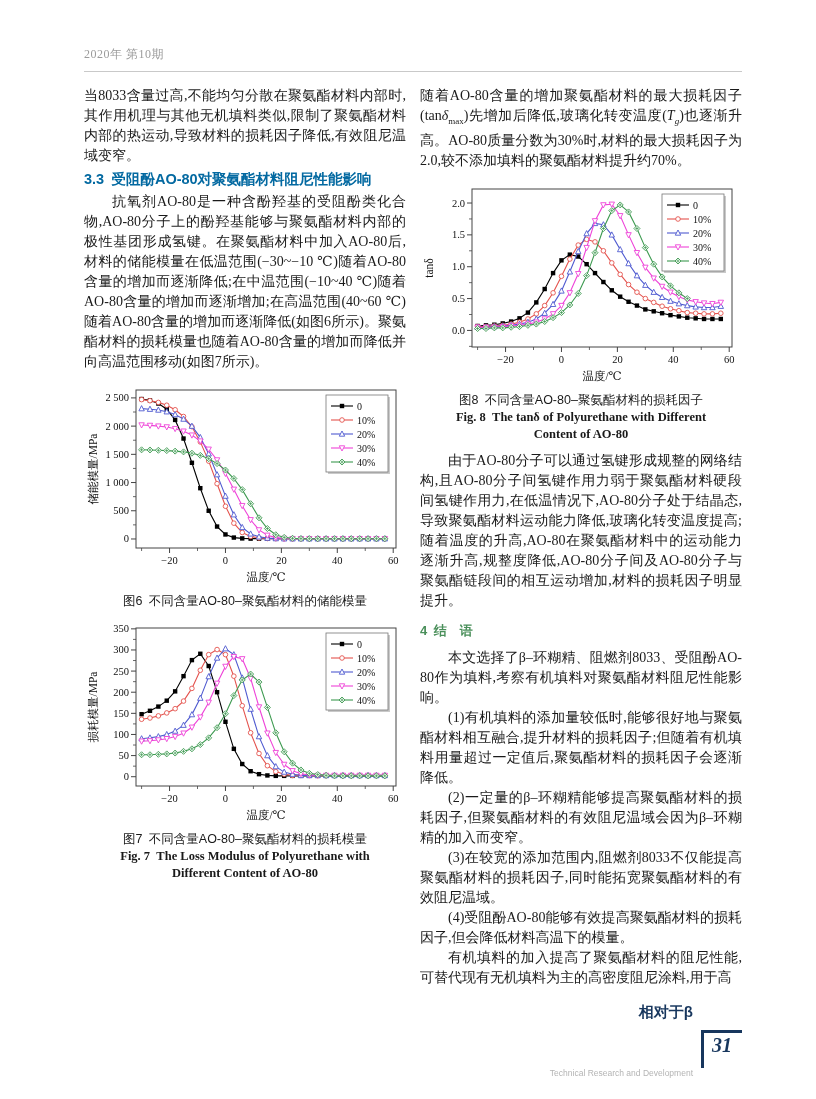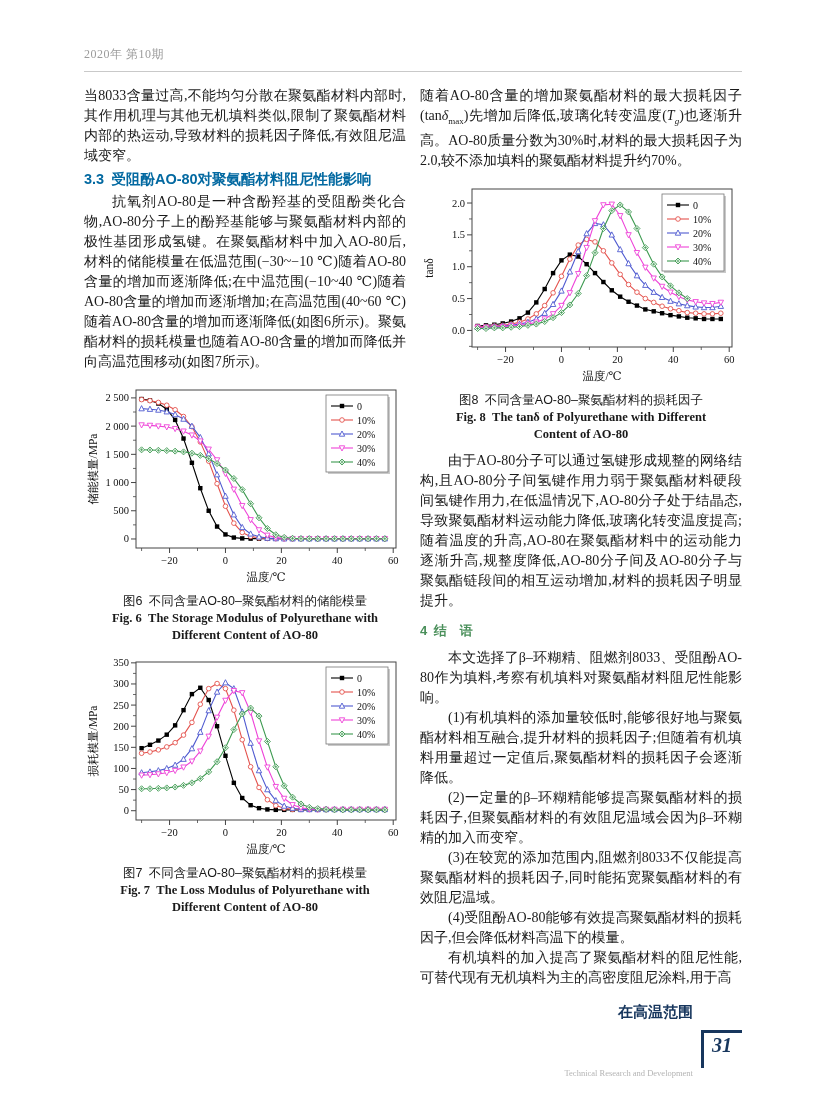--- a/index.html
+++ b/index.html
@@ -26,21 +26,21 @@
   .cap-zh{
     font-family:"Liberation Sans","DejaVu Sans",sans-serif;font-weight:normal;
     font-size:12.5px;line-height:17px;margin-top:3px;text-align:center;
   }
   .cap-en{font-weight:bold;font-size:12.5px;line-height:17px;text-align:center;padding:0 16px;}
   sub{font-size:9px;}
   .it{font-style:italic;}
   .footer{position:absolute;right:74px;bottom:20px;display:flex;align-items:flex-start;gap:8px;}
   .ft-text{text-align:right;margin-top:4px;}
   .ft-zh{font-family:"Liberation Sans","DejaVu Sans",sans-serif;font-weight:bold;color:#17365d;font-size:15px;line-height:17px;}
-  .ft-en{font-family:Liberation Serif, serif;color:#b4b4b4;font-size:8.5px;line-height:11px;margin-top:48px;}
+  .ft-en{font-family:Liberation Sans, sans-serif;color:#b4b4b4;font-size:8.5px;line-height:11px;margin-top:48px;}
   .pagebox{
     border-top:3px solid #17365d;border-left:3px solid #17365d;
     padding:1px 10px 12px 8px;color:#17365d;font-size:20px;font-weight:bold;font-style:italic;line-height:22px;margin-top:31px;
   }
   svg text{font-family:"Liberation Serif","DejaVu Serif",serif;}
 </style>
 </head>
 <body>
 
 <div class="page">
@@ -291,21 +291,20 @@
             <text x="273" y="55.5" font-size="10" fill="#111">20%</text>
             <line x1="247" y1="66" x2="269" y2="66" stroke="#ee43d8" stroke-width="1.1"></line>
             <path d="M258,69 L260.7,63.8 L255.3,63.8 Z" fill="#fff" stroke="#ee43d8" stroke-width="0.9"></path>
             <text x="273" y="69.5" font-size="10" fill="#111">30%</text>
             <line x1="247" y1="80" x2="269" y2="80" stroke="#3d9a50" stroke-width="1.1"></line>
             <path d="M258,77 L261,80 L258,83 L255,80 Z" fill="#fff" stroke="#3d9a50" stroke-width="0.9"></path>
             <path d="M256.5,80 H259.5 M258,78.5 V81.5" stroke="#3d9a50" stroke-width="0.8"></path>
             <text x="273" y="83.5" font-size="10" fill="#111">40%</text>
           </svg>
         <div class="cap-zh">图6 不同含量AO-80–聚氨酯材料的储能模量</div>
-        <div class="cap-en">Fig. 6 The Storage Modulus of Polyurethane with Different Content of AO-80</div>
       </figure>
 
       <figure>
         <svg width="322" height="202" viewBox="0 0 322 202">
             <rect x="52" y="8" width="260" height="158" fill="none" stroke="#444" stroke-width="1"></rect>
             <line x1="85.54838709677419" y1="166" x2="85.54838709677419" y2="171" stroke="#444" stroke-width="1"></line>
             <text x="85.54838709677419" y="182" text-anchor="middle" font-size="10.5" fill="#111">−20</text>
             <line x1="141.46236559139786" y1="166" x2="141.46236559139786" y2="171" stroke="#444" stroke-width="1"></line>
             <text x="141.46236559139786" y="182" text-anchor="middle" font-size="10.5" fill="#111">0</text>
             <line x1="197.3763440860215" y1="166" x2="197.3763440860215" y2="171" stroke="#444" stroke-width="1"></line>
@@ -799,17 +798,17 @@
       <p class="para indent">(2)一定量的β–环糊精能够提高聚氨酯材料的损耗因子,但聚氨酯材料的有效阻尼温域会因为β–环糊精的加入而变窄。</p>
       <p class="para indent">(3)在较宽的添加范围内,阻燃剂8033不仅能提高聚氨酯材料的损耗因子,同时能拓宽聚氨酯材料的有效阻尼温域。</p>
       <p class="para indent">(4)受阻酚AO-80能够有效提高聚氨酯材料的损耗因子,但会降低材料高温下的模量。</p>
       <p class="para indent">有机填料的加入提高了聚氨酯材料的阻尼性能,可替代现有无机填料为主的高密度阻尼涂料,用于高</p>
     </div>
   </div>
 </div>
 
 <div class="footer">
   <div class="ft-text">
-    <div class="ft-zh">在高温范围</div>
+    <div class="ft-zh">相对于β</div>
     <div class="ft-en">Technical Research and Development</div>
   </div>
   <div class="pagebox">31</div>
 </div>
 
 </body></html>

